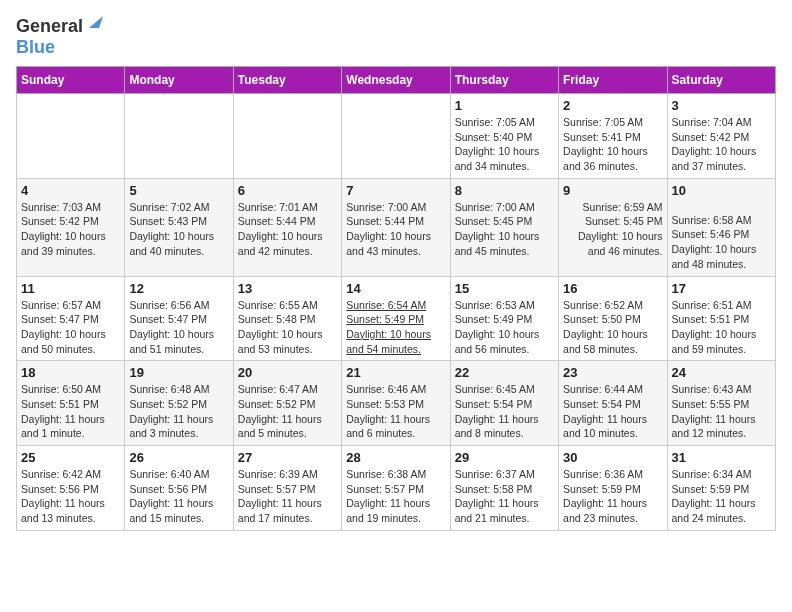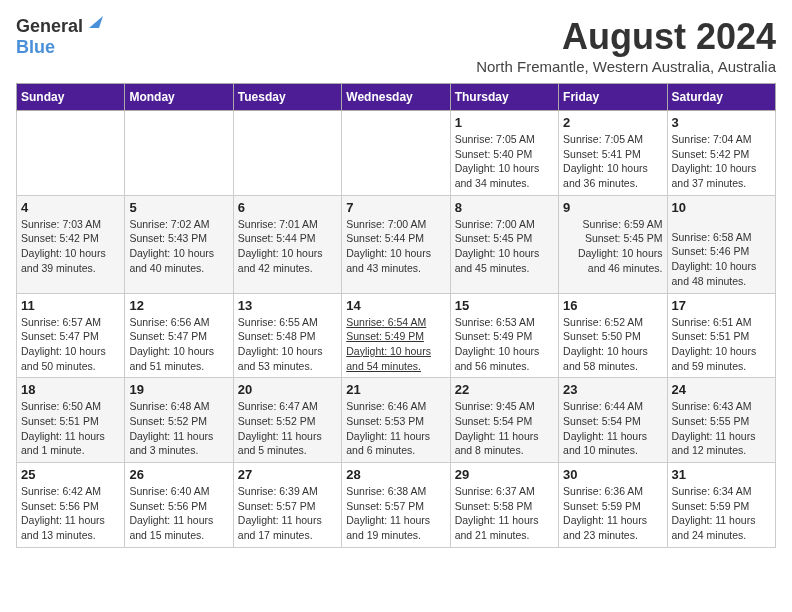--- a/index.html
+++ b/index.html
@@ -47,21 +47,21 @@
       font-size: 15px;
       color: #444;
       font-weight: normal;
     }
     .calendar {
       width: 100%;
       border-collapse: collapse;
       font-size: 11px;
     }
     .calendar th {
-      background: #4c1d95;
+      background: #a21caf;
       color: #fff;
       padding: 6px 4px;
       text-align: left;
       font-size: 12px;
       font-weight: bold;
       border: 1px solid #aaa;
     }
     .calendar td {
       vertical-align: top;
       border: 1px solid #ccc;
@@ -95,24 +95,20 @@
 <div class="header-area">
   <div class="logo">
     <div class="logo-row">
       <span class="logo-general">General</span>
       <svg width="18" height="16" viewBox="0 0 18 16" style="margin-left:2px;margin-top:-2px;">
         <polygon points="4,14 18,2 14,14" fill="#4a90d9"></polygon>
       </svg>
     </div>
     <span class="logo-blue">Blue</span>
   </div>
-  <div class="title-area">
-    <div class="cal-title">August 2024</div>
-    <div class="cal-subtitle">North Fremantle, Western Australia, Australia</div>
-  </div>
 </div>
 
 <table class="calendar">
   <thead>
     <tr>
     <th>Sunday</th>
         <th>Monday</th>
         <th>Tuesday</th>
         <th>Wednesday</th>
         <th>Thursday</th>
@@ -274,21 +270,21 @@
         </td>
         <td>
           <span class="day-num">21</span>
           <div class="day-info" style="white-space: pre-line;">Sunrise: 6:46 AM
 Sunset: 5:53 PM
 Daylight: 11 hours
 and 6 minutes.</div>
         </td>
         <td>
           <span class="day-num">22</span>
-          <div class="day-info" style="white-space: pre-line;">Sunrise: 9:45 AM
+          <div class="day-info" style="white-space: pre-line;">Sunrise: 6:45 AM
 Sunset: 5:54 PM
 Daylight: 11 hours
 and 8 minutes.</div>
         </td>
         <td>
           <span class="day-num">23</span>
           <div class="day-info" style="white-space: pre-line;">Sunrise: 6:44 AM
 Sunset: 5:54 PM
 Daylight: 11 hours
 and 10 minutes.</div>

